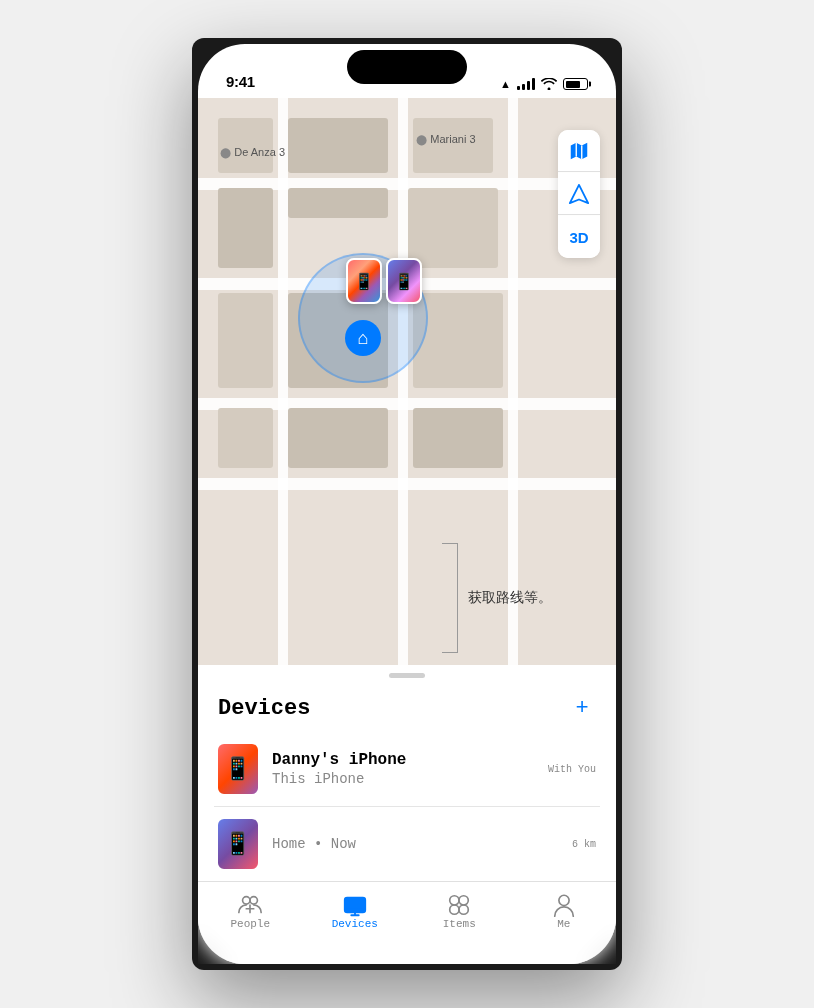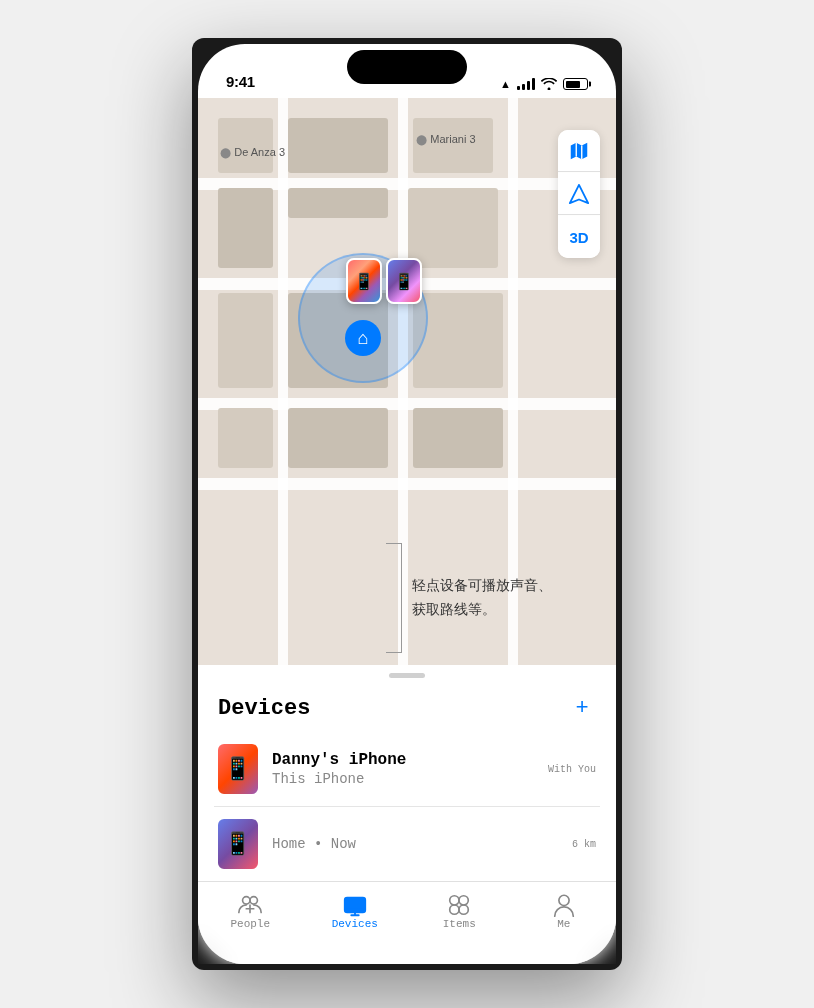--- a/index.html
+++ b/index.html
@@ -606,17 +606,16 @@
       </div>
 
     </div>
   </div>
 
   <div style="position:absolute; right: 70px; top: 505px; display: flex; align-items: center;">
 
     <div style="width: 16px; height: 110px; border-top: 1.5px solid #999; border-right: 1.5px solid #999; border-bottom: 1.5px solid #999; margin-right: 10px;"></div>
 
     <div style="font-size: 14px; color: #333; line-height: 1.7; white-space: nowrap;">
-      <div>轻点设备可播放声音、</div>
       <div>获取路线等。</div>
     </div>
   </div>
 </div>
 
 </body></html>

